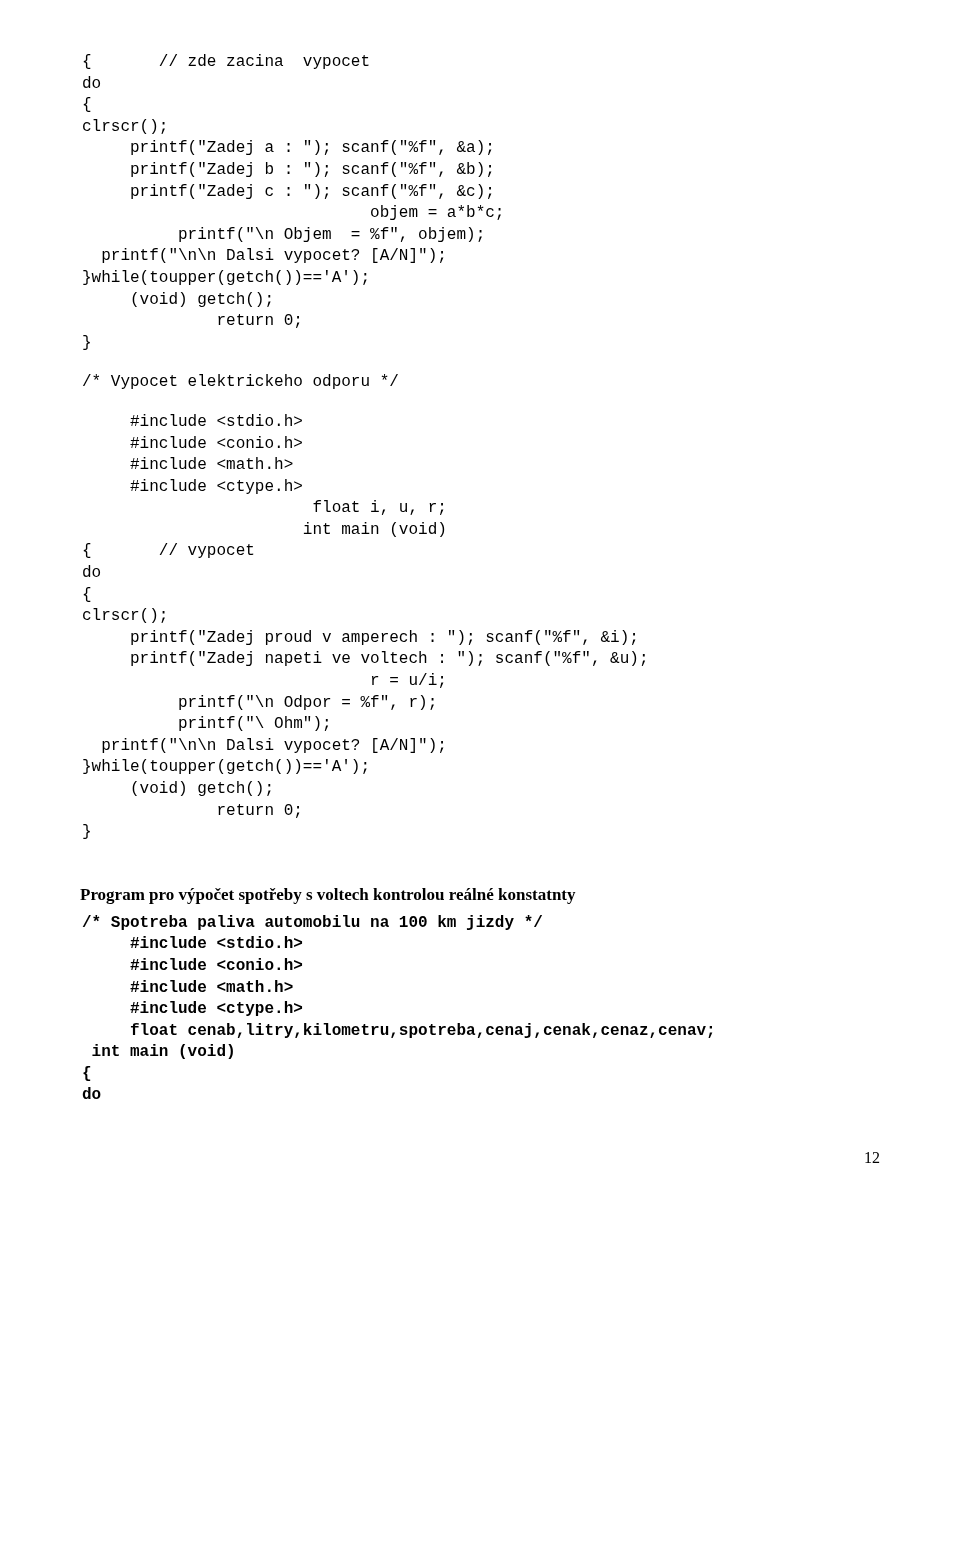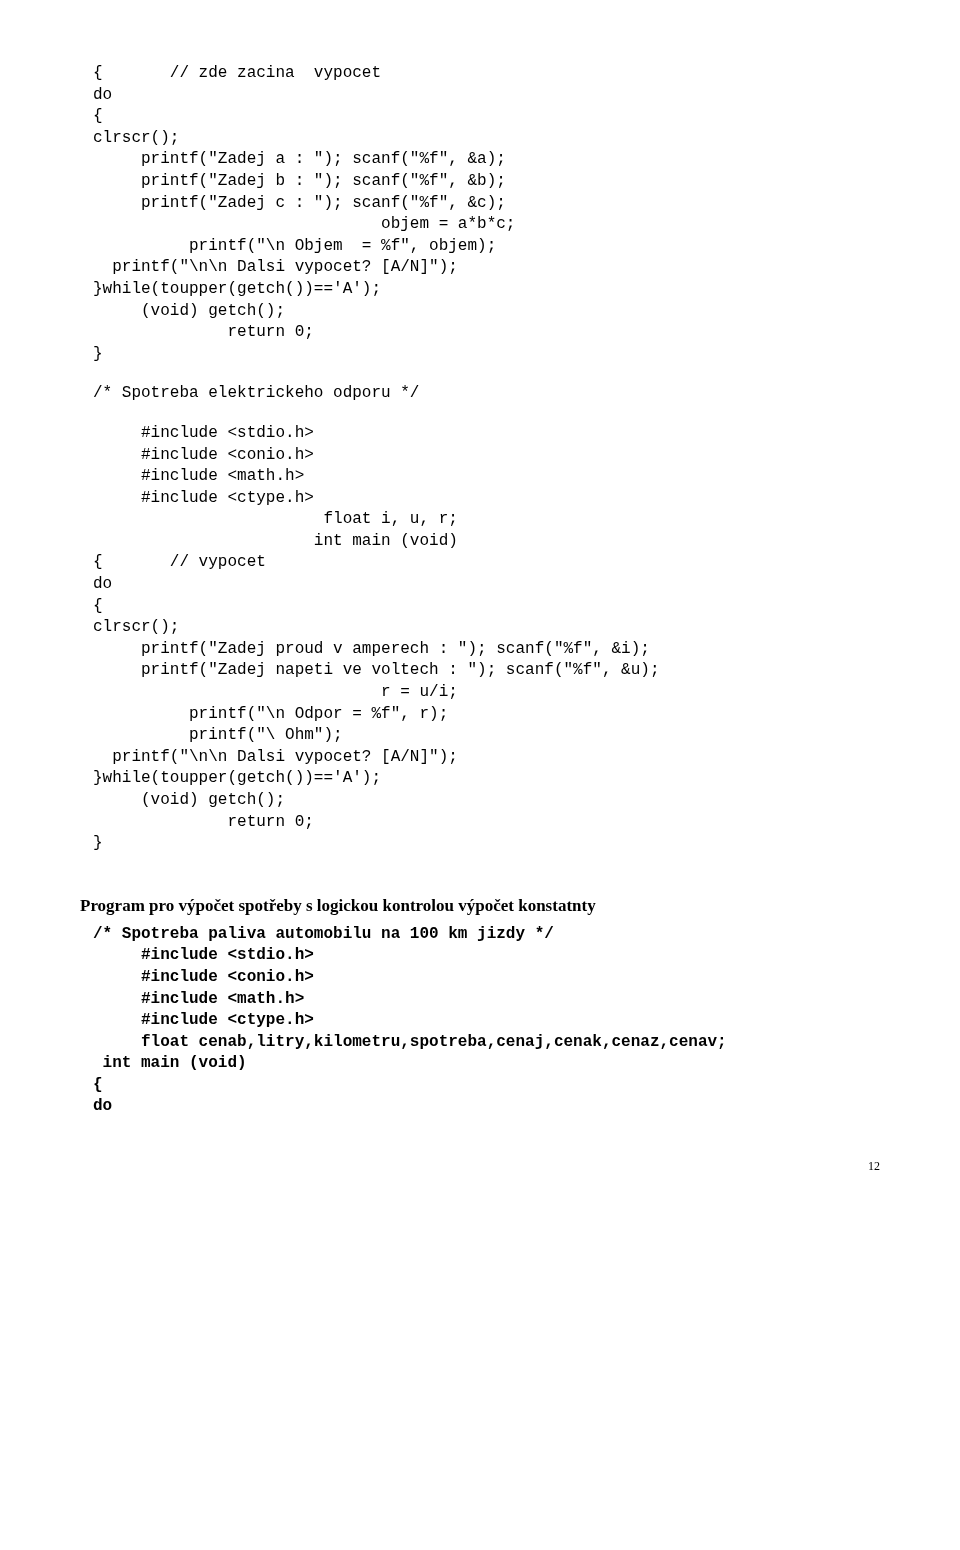--- a/index.html
+++ b/index.html
@@ -13,28 +13,28 @@
     width: 960px;
     box-sizing: border-box;
   }
   .bold-line {
     font-family: "Times New Roman", Times, serif;
     font-weight: bold;
     font-size: 17px;
     margin: 40px 0 6px 0;
   }
   pre {
-    margin: 13px;
+    margin: 2px;
     font-family: "Courier New", Courier, monospace;
     white-space: pre;
   }
   .page-num {
     text-align: right;
     font-family: "Times New Roman", Times, serif;
-    font-size: 12px;
+    font-size: 16px;
     margin-top: 40px;
   }
 </style>
 </head>
 <body>
 
 <pre>{       // zde zacina  vypocet
 do
 {
 clrscr();
@@ -42,21 +42,21 @@
      printf("Zadej b : "); scanf("%f", &amp;b);
      printf("Zadej c : "); scanf("%f", &amp;c);
                               objem = a*b*c;
           printf("\n Objem  = %f", objem);
   printf("\n\n Dalsi vypocet? [A/N]");
 }while(toupper(getch())=='A');
      (void) getch();
               return 0;
 }</pre>
 
-<pre style="margin-top:18px;">/* Spotreba elektrickeho odporu */</pre>
+<pre style="margin-top:18px;">/* Vypocet elektrickeho odporu */</pre>
 
 <pre style="margin-top:18px;">     #include &lt;stdio.h&gt;
      #include &lt;conio.h&gt;
      #include &lt;math.h&gt;
      #include &lt;ctype.h&gt;
                         float i, u, r;
                        int main (void)
 {       // vypocet
 do
 {
@@ -65,21 +65,21 @@
      printf("Zadej napeti ve voltech : "); scanf("%f", &amp;u);
                               r = u/i;
           printf("\n Odpor = %f", r);
           printf("\ Ohm");
   printf("\n\n Dalsi vypocet? [A/N]");
 }while(toupper(getch())=='A');
      (void) getch();
               return 0;
 }</pre>
 
-<div class="bold-line">Program pro výpočet spotřeby s logickou kontrolou výpočet konstatnty</div>
+<div class="bold-line">Program pro výpočet spotřeby s voltech kontrolou reálné konstatnty</div>
 
 <pre style="margin-top:6px;font-weight:bold;">/* Spotreba paliva automobilu na 100 km jizdy */
      #include &lt;stdio.h&gt;
      #include &lt;conio.h&gt;
      #include &lt;math.h&gt;
      #include &lt;ctype.h&gt;
      float cenab,litry,kilometru,spotreba,cenaj,cenak,cenaz,cenav;
  int main (void)
 {
 do</pre>

